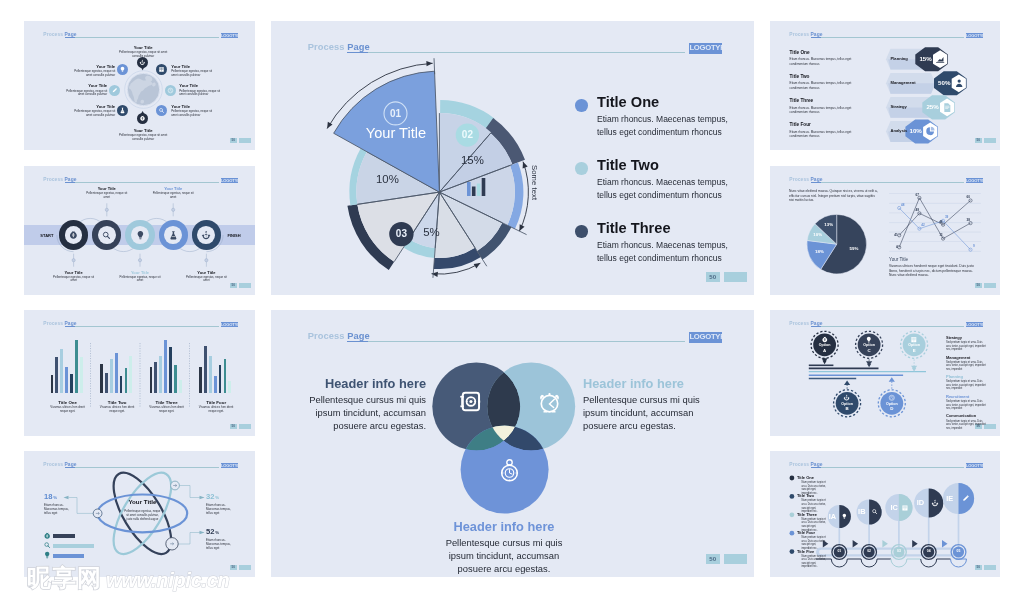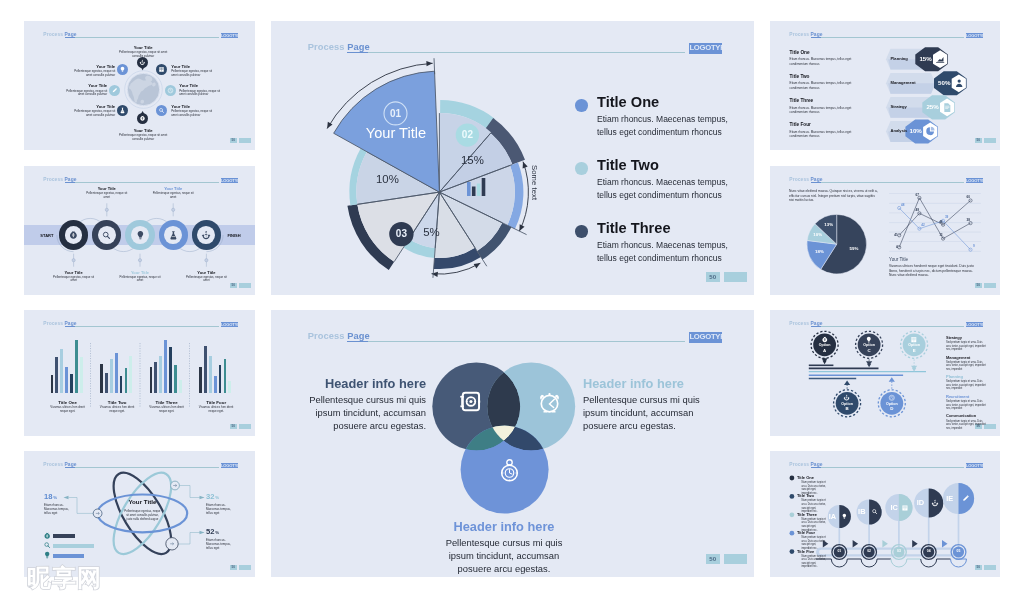--- a/index.html
+++ b/index.html
@@ -809,13 +809,14 @@
       <div class="abs" style="left: 31.4px; top: 48.4px; width: 25px; font-size: 2.55px; line-height: 1.42; color: rgb(42, 46, 56);">Nam pretium turpis et arcu. Duis arcu tortor, suscipit eget, imperdiet nec.</div>
       <div class="abs" style="left: 26.9px; top: 61.8px; font-size: 4px; font-weight: bold; color: rgb(17, 19, 26); line-height: 1;">Title Three</div>
       <div class="abs" style="left: 31.4px; top: 66.8px; width: 25px; font-size: 2.55px; line-height: 1.42; color: rgb(42, 46, 56);">Nam pretium turpis et arcu. Duis arcu tortor, suscipit eget, imperdiet nec.</div>
       <div class="abs" style="left: 26.9px; top: 80.2px; font-size: 4px; font-weight: bold; color: rgb(17, 19, 26); line-height: 1;">Title Four</div>
       <div class="abs" style="left: 31.4px; top: 85.2px; width: 25px; font-size: 2.55px; line-height: 1.42; color: rgb(42, 46, 56);">Nam pretium turpis et arcu. Duis arcu tortor, suscipit eget, imperdiet nec.</div>
       <div class="abs" style="left: 26.9px; top: 98.6px; font-size: 4px; font-weight: bold; color: rgb(17, 19, 26); line-height: 1;">Title Five</div>
       <div class="abs" style="left: 31.4px; top: 103.6px; width: 25px; font-size: 2.55px; line-height: 1.42; color: rgb(42, 46, 56);">Nam pretium turpis et arcu. Duis arcu tortor, suscipit eget, imperdiet nec.</div>
     </div>
 
   <div id="wm-cn" style="left:27px;top:566px;font-size:24px;letter-spacing:1px;line-height:1;">昵享网</div>
+  <div id="wm-site" style="left:106px;top:570px;font-size:20px;line-height:1;">www.nipic.cn</div>
 </div>
 
 </body></html>

